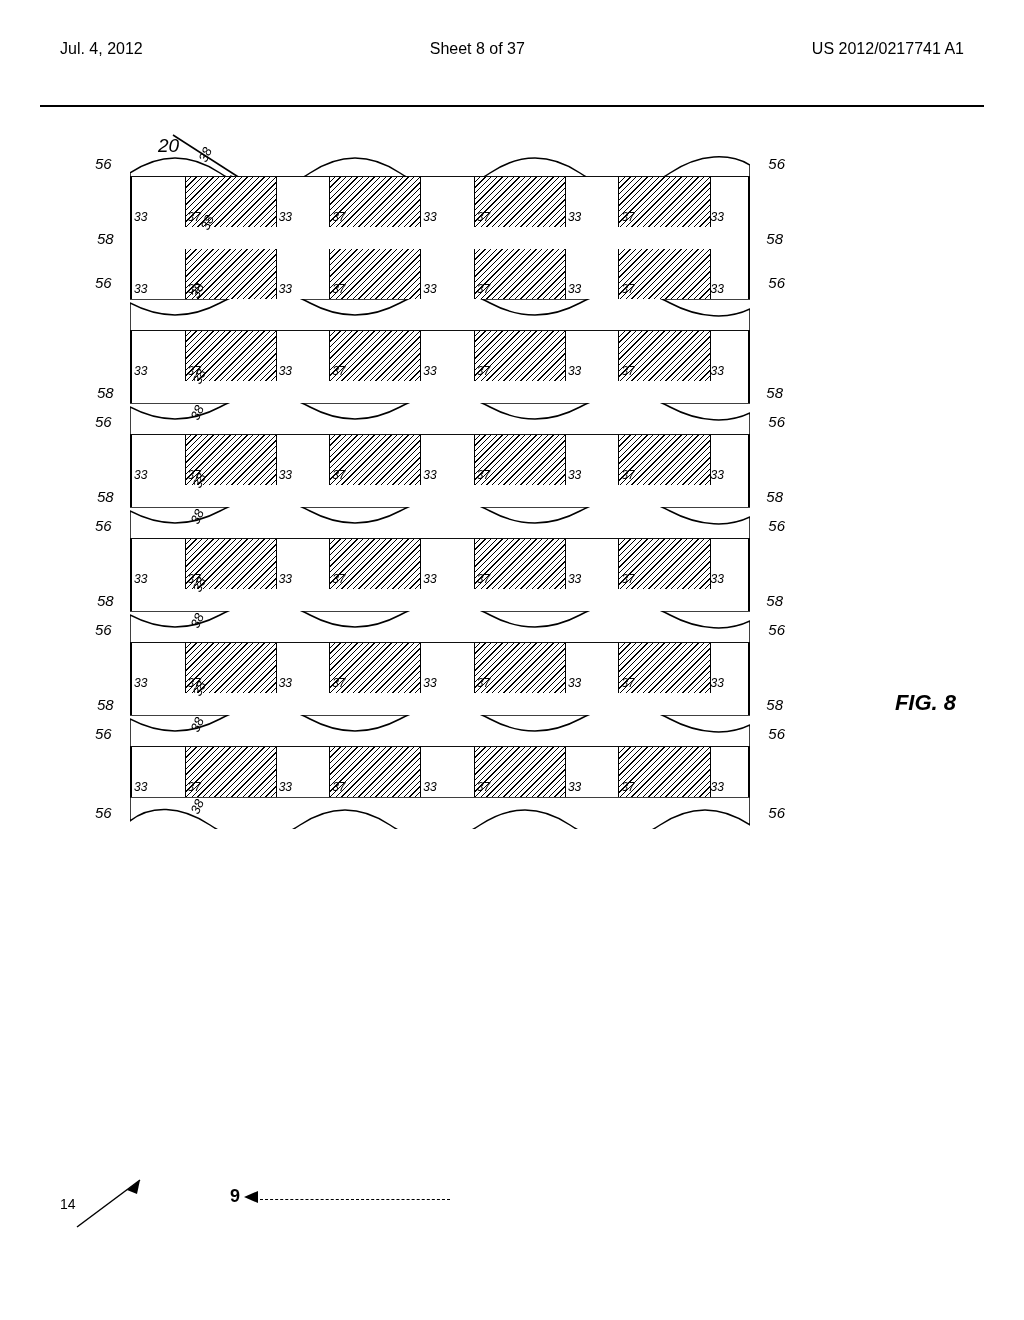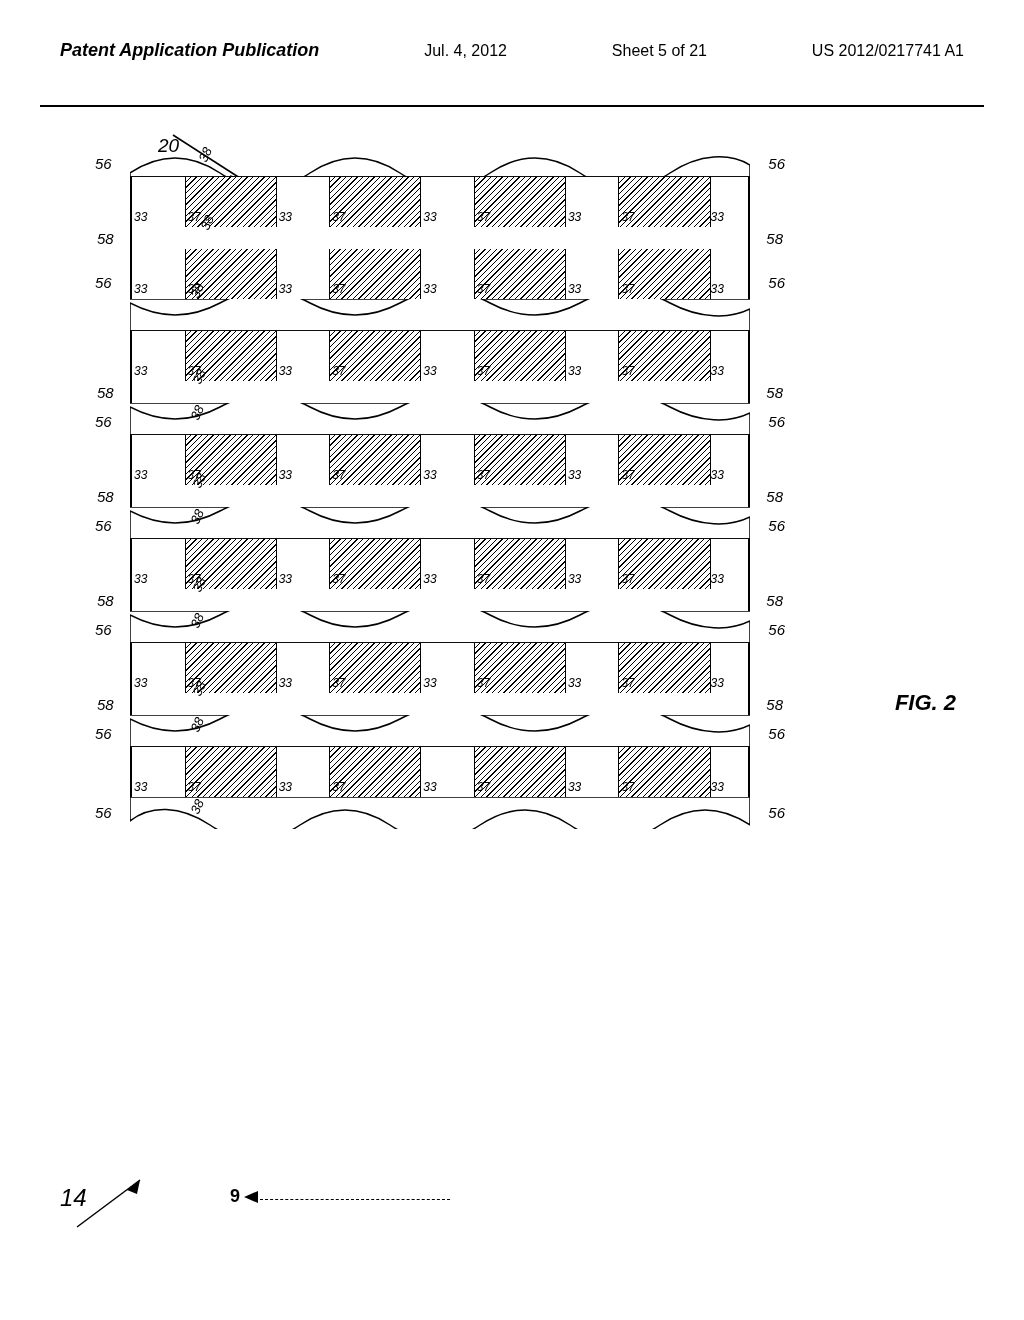--- a/index.html
+++ b/index.html
@@ -63,38 +63,37 @@
       width: 620px;
       bottom: 115px;
     }
   </style>
 </head>
 <body>
 
 <div class="page-container">
 
   <div class="header">
-    <div class="header-left">Patent Application Publication</div>
     <div class="header-center">Jul. 4, 2012</div>
-    <div class="header-center">Sheet 5 of 21</div>
+    <div class="header-center">Sheet 8 of 37</div>
     <div class="header-right">US 2012/0217741 A1</div>
   </div>
 
   <div class="header-line"></div>
 
-  <div style="position:absolute; right:68px; top:690px; font-size:22px; font-style:italic; font-weight:bold;">FIG. 2</div>
+  <div style="position:absolute; right:68px; top:690px; font-size:22px; font-style:italic; font-weight:bold;">FIG. 8</div>
 
   <div style="position:absolute; top:135px; left:158px; font-size:19px; font-style:italic;">20</div>
 
   <svg style="position:absolute; top:130px; left:168px; width:90px; height:60px;">
     <line x1="5" y1="5" x2="75" y2="50" stroke="#000" stroke-width="1.5"></line>
     <polygon points="75,50 62,45 68,58" fill="#000"></polygon>
   </svg>
 
-  <div style="position:absolute; bottom:108px; left:60px; font-size:24px; font-style:italic;">14</div>
+  <div style="position:absolute; bottom:108px; left:60px; font-size:14px; ">14</div>
   <svg style="position:absolute; bottom:88px; left:72px; width:80px; height:60px;">
     <line x1="5" y1="55" x2="68" y2="8" stroke="#000" stroke-width="1.5"></line>
     <polygon points="68,8 55,18 65,22" fill="#000"></polygon>
   </svg>
 
   <div style="position:absolute; top:207px; left:230px; display:flex; align-items:center; gap:4px;">
     <span style="font-size:18px; font-weight:bold;">9</span>
 
     <svg width="16" height="16" style="display:inline-block;">
       <polygon points="0,8 14,2 14,14" fill="#000"></polygon>

